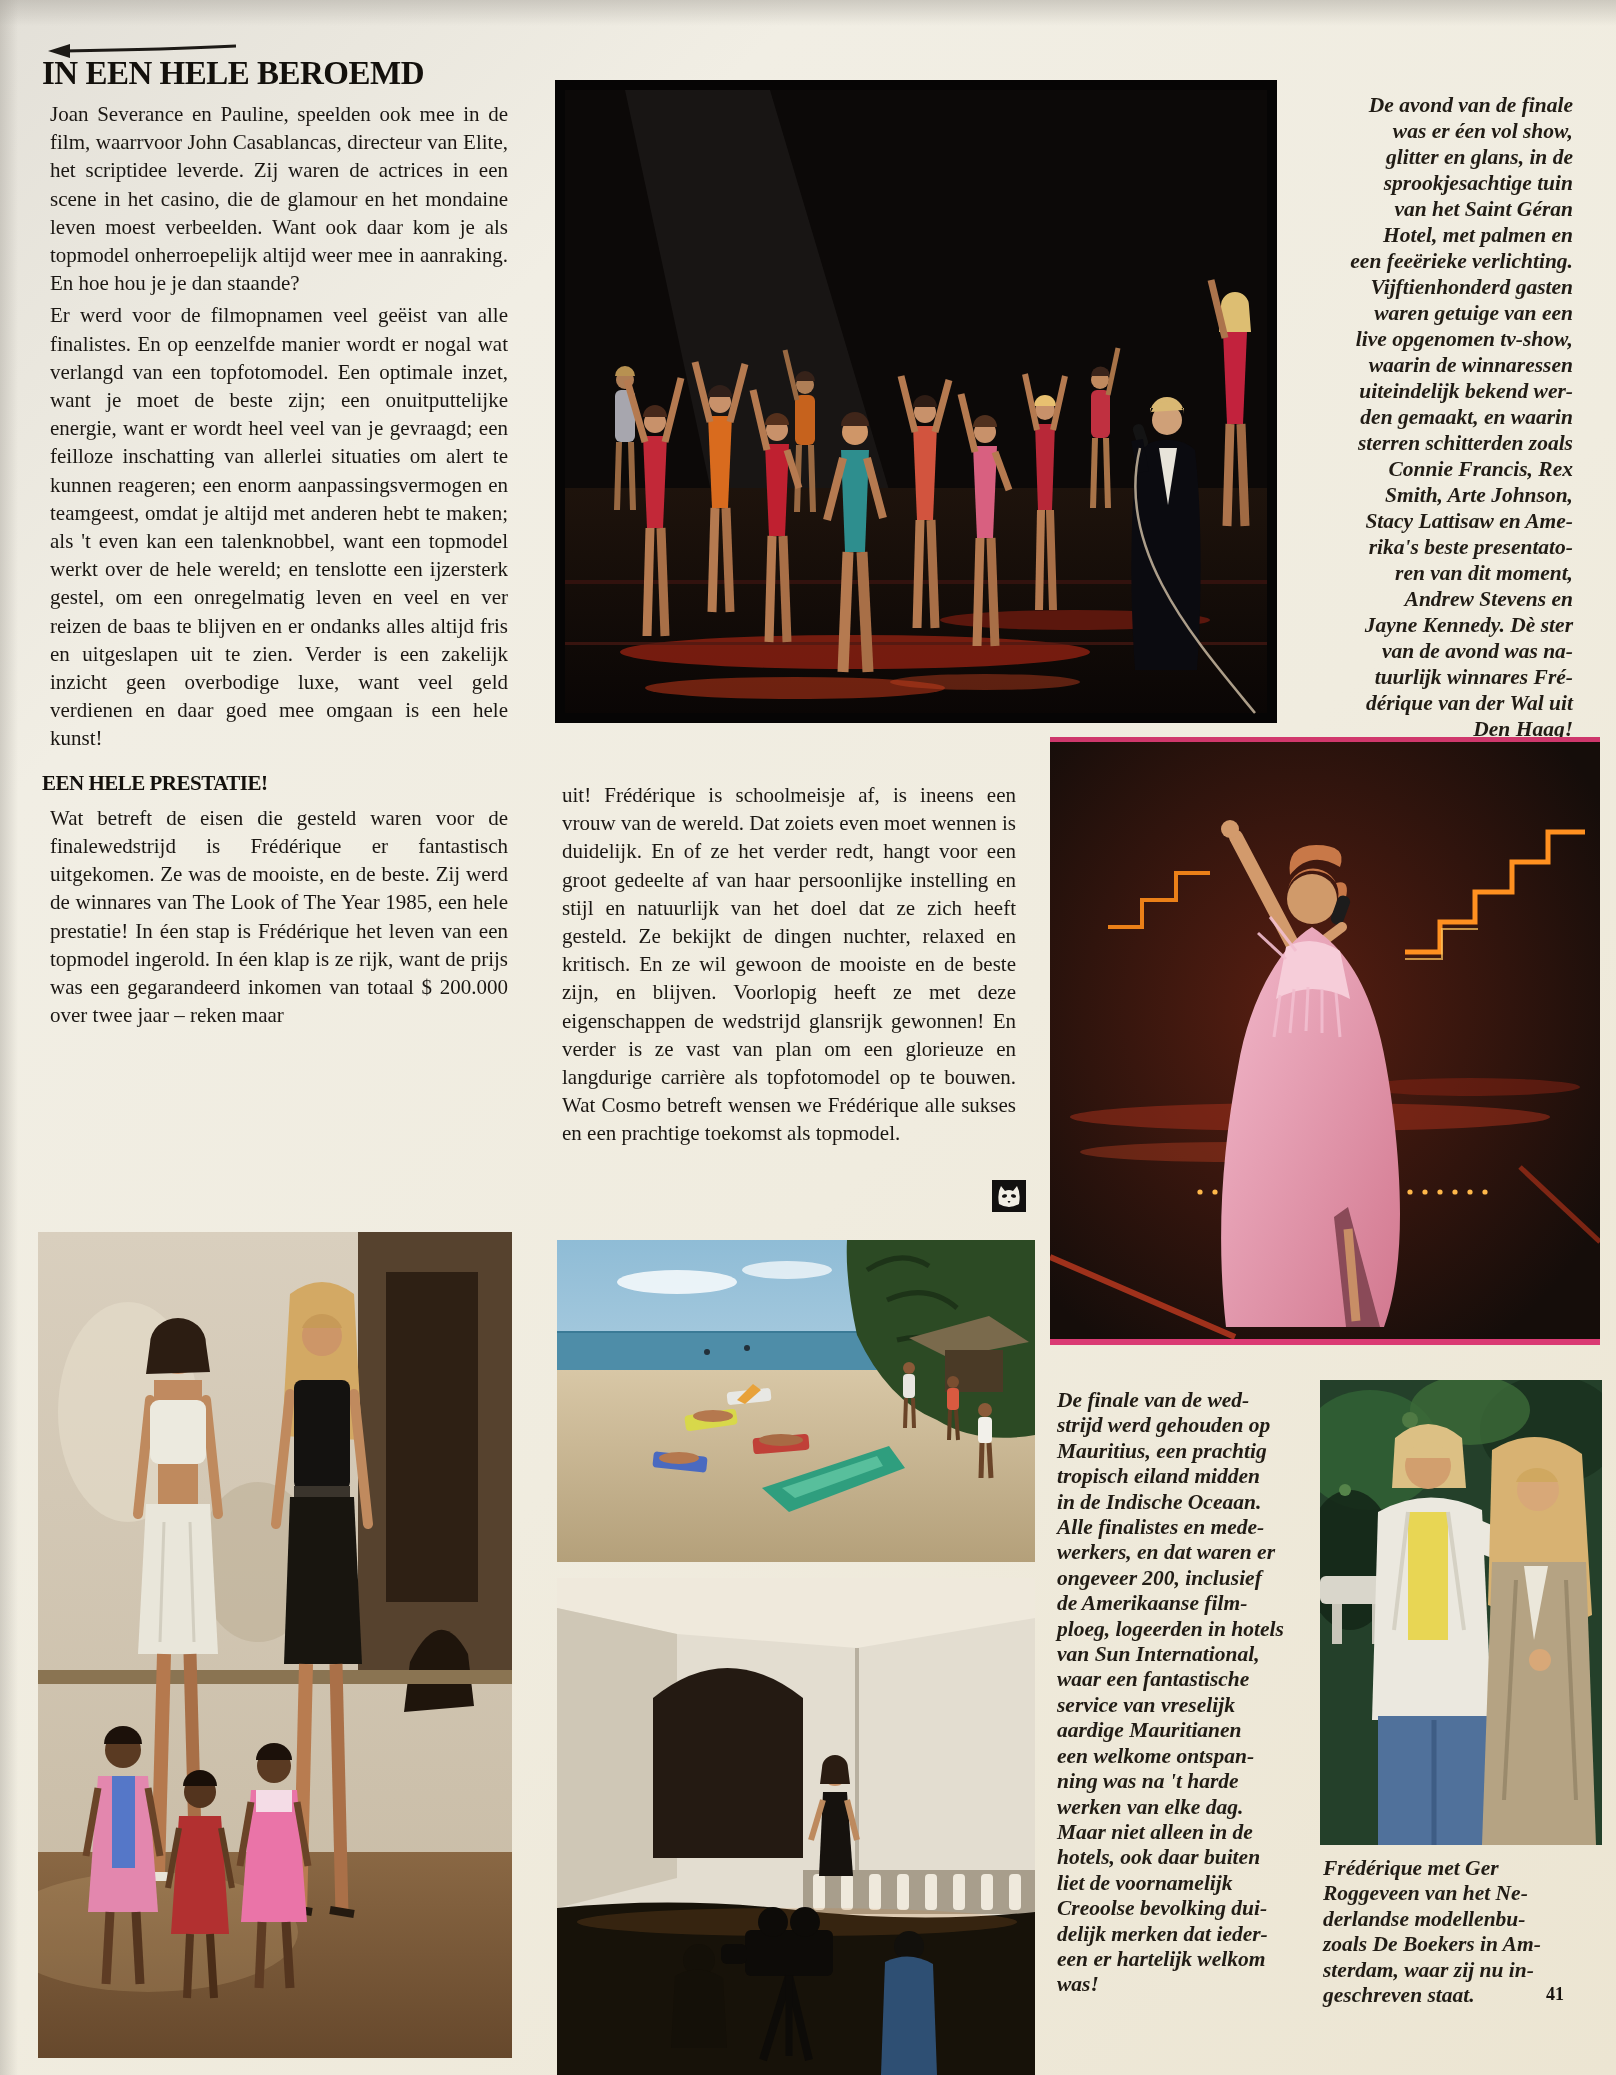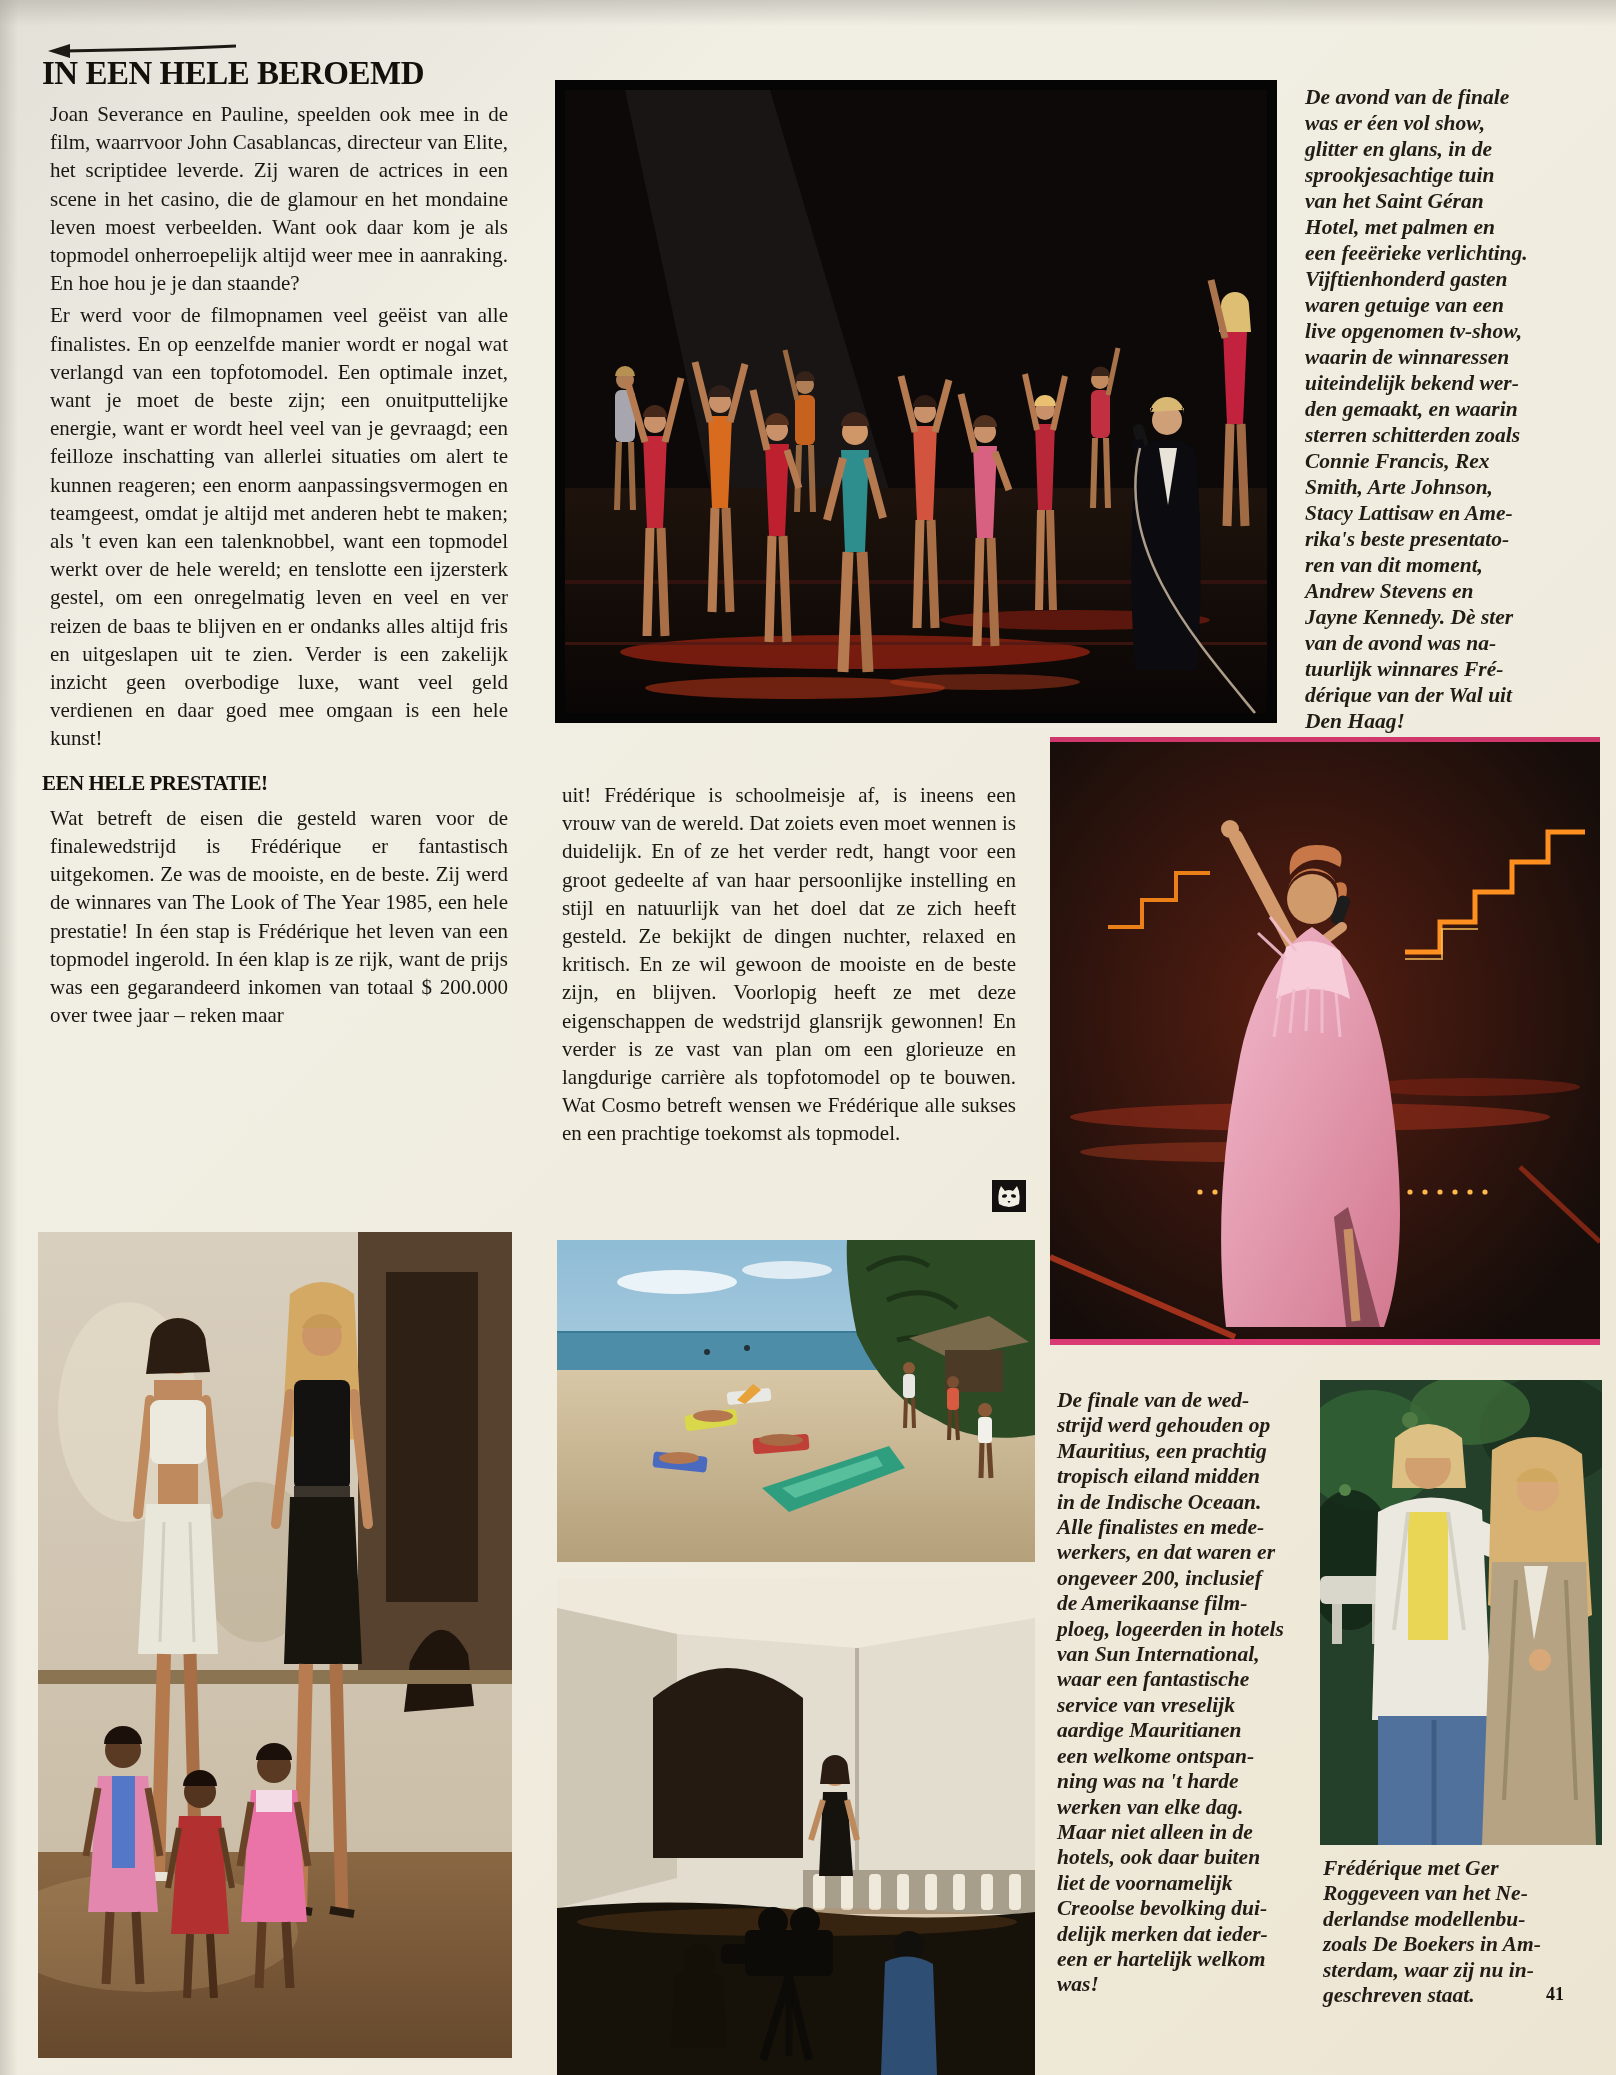--- a/index.html
+++ b/index.html
@@ -169,21 +169,21 @@
         <circle cx="612" cy="340" r="15" fill="#cfa078"></circle>
         <path d="M595,334 a17,17 0 0 1 34,0 l0,-6 -34,0 Z" fill="#d9b873"></path>
         <path d="M596,332 a17,14 0 0 1 32,-2" fill="#d9b873"></path>
         <rect x="580" y="344" width="11" height="24" rx="5" fill="#141414" transform="rotate(-18 585 356)"></rect>
         <path d="M588,392 L582,360" stroke="#0b0b10" stroke-width="12"></path>
         <path d="M585,368 C560,470 640,560 700,633" stroke="#c9b9a0" stroke-width="2.5" fill="none" opacity="0.85"></path>
       </g>
     </svg>
   </div>
 
-  <div class="abs ital ital-top" style="left:1305px;top:84px;width:268px;">De avond van de finale
+  <div class="abs ital ital-top" style="left:1305px;top:92px;width:268px;text-align:right;">De avond van de finale
 was er éen vol show,
 glitter en glans, in de
 sprookjesachtige tuin
 van het Saint Géran
 Hotel, met palmen en
 een feeërieke verlichting.
 Vijftienhonderd gasten
 waren getuige van een
 live opgenomen tv-show,
 waarin de winnaressen

